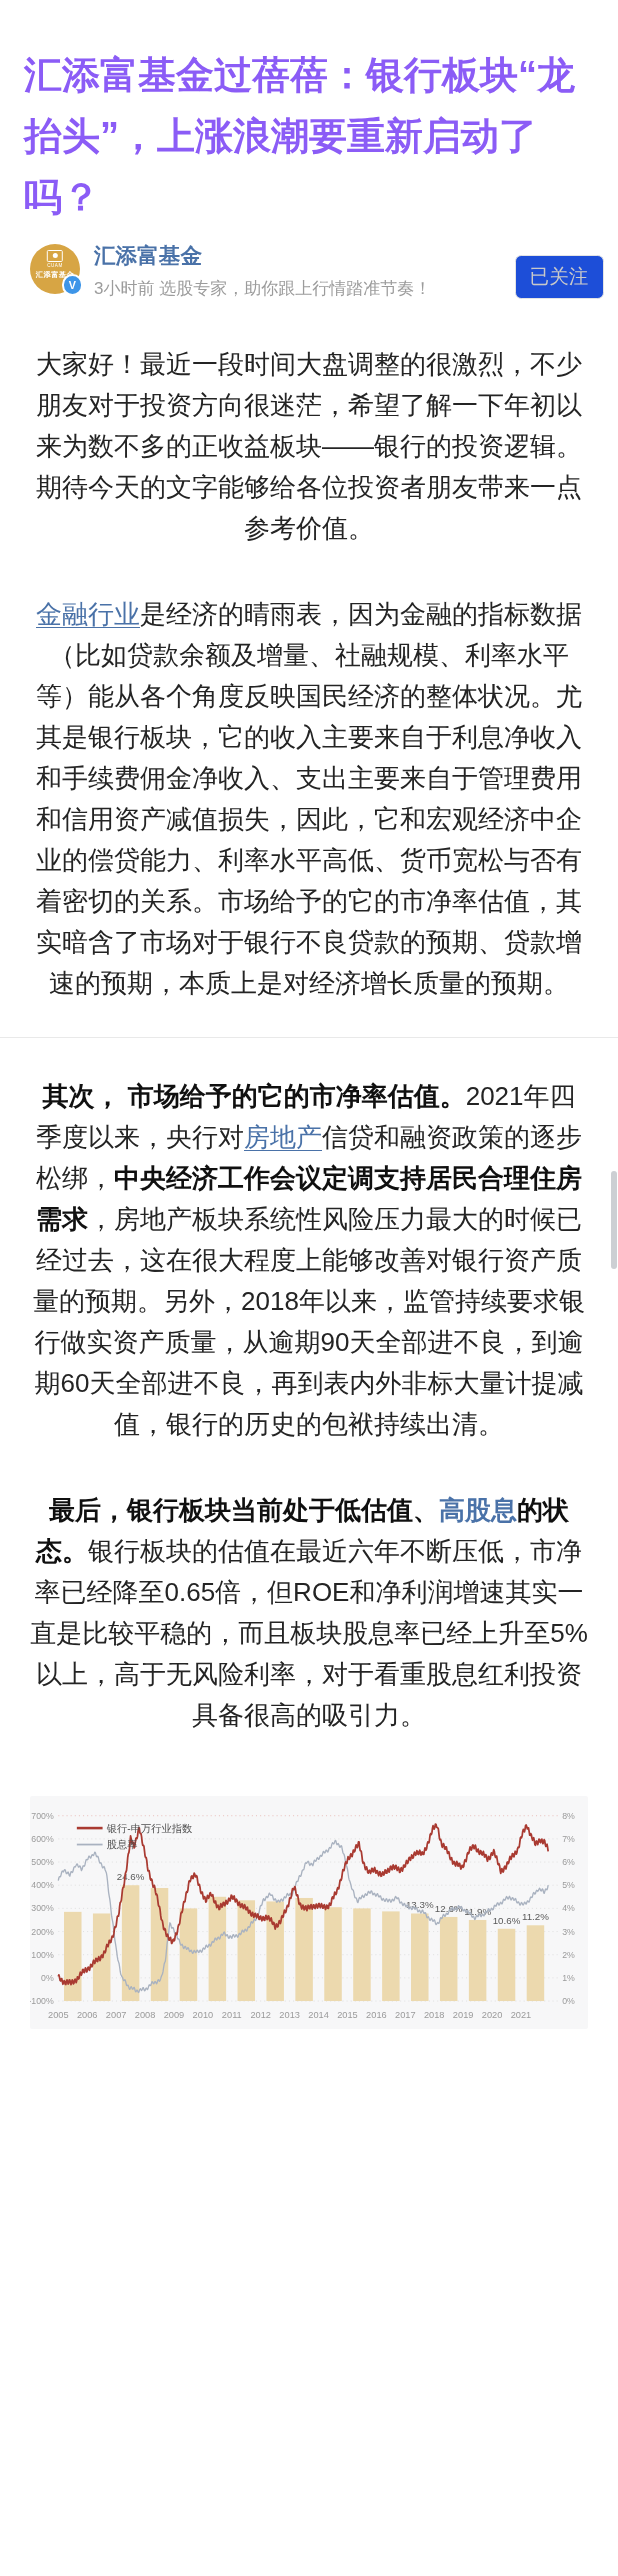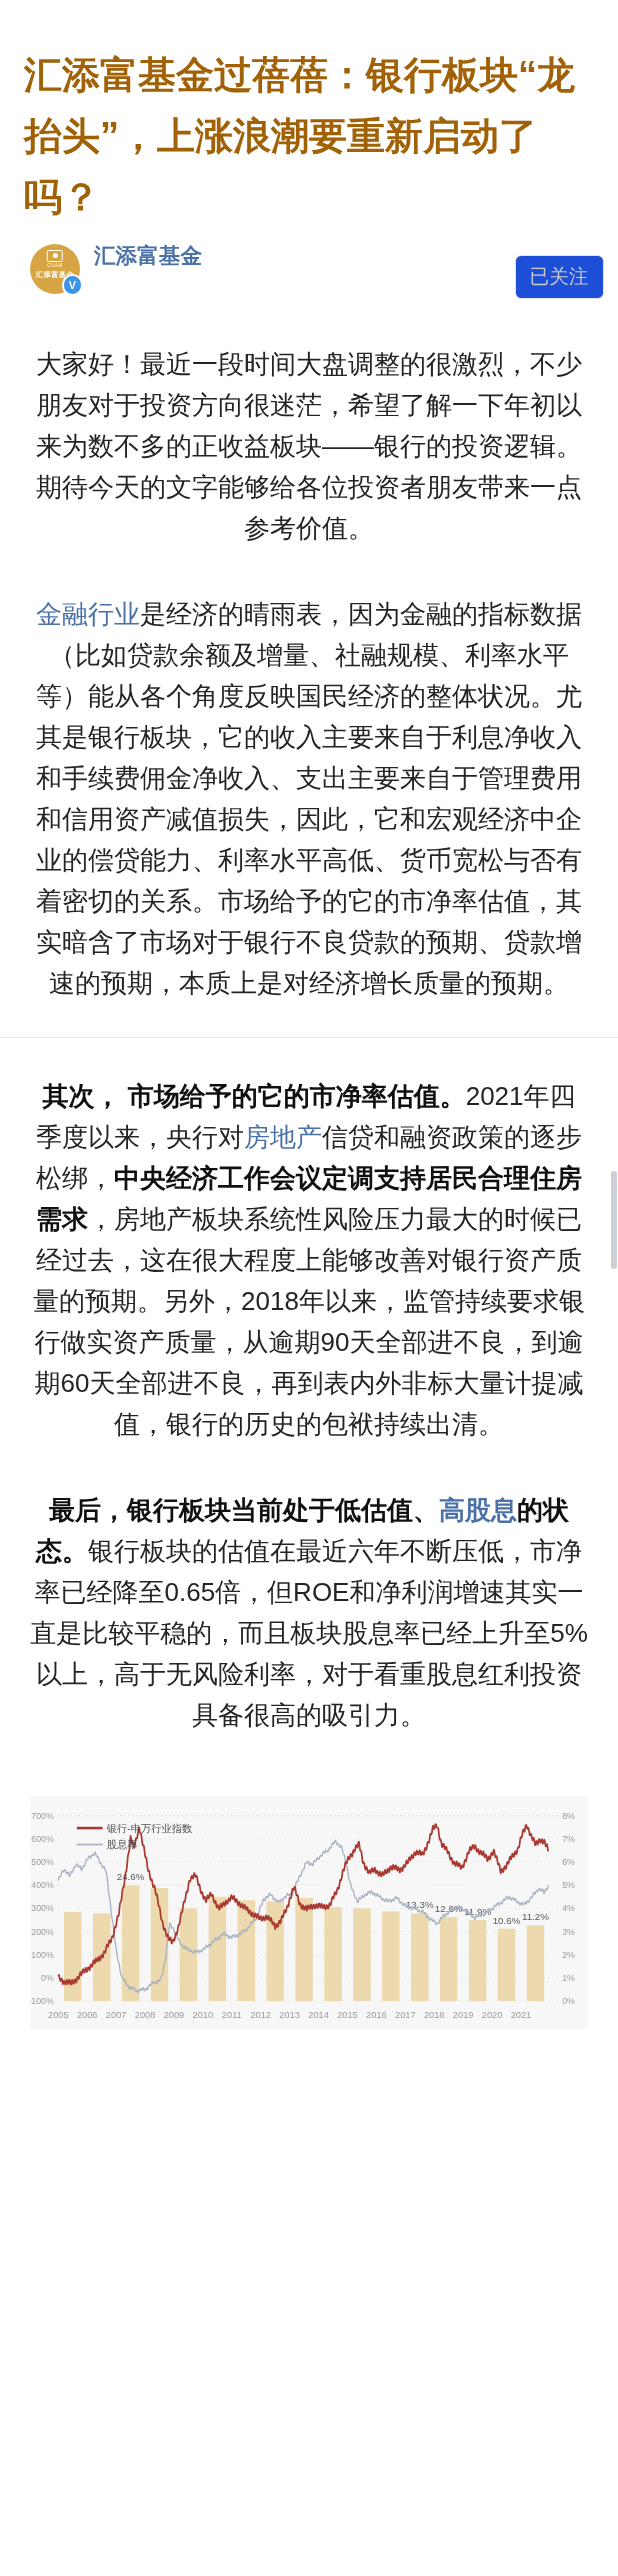--- a/index.html
+++ b/index.html
@@ -1,33 +1,33 @@
 <!DOCTYPE html>
 <html style="font-size:8.2px"><head>
 <meta charset="utf-8">
 <style>
   html,body{margin:0;padding:0;background:#fff;}
   body{font-family:"Liberation Sans", sans-serif;}
   .page{width:618px;min-height:2797px;background:#fff;position:relative;box-sizing:border-box;padding:45px 0 18.5px;overflow:hidden;}
-  .title{margin:0 24px 0 24px;font-size:38px;line-height:61px;font-weight:700;color:#a16207;letter-spacing:0;}
+  .title{margin:0 24px 0 24px;font-size:38px;line-height:61px;font-weight:700;color:#8b5cf6;letter-spacing:0;}
   .author-row{margin:15.5px 30px 0;position:relative;height:55px;}
   .avatar{position:absolute;left:0;top:0;width:50px;height:50px;border-radius:50%;background:#d7a544;overflow:visible;}
   .avatar-box{position:absolute;top:6.7px;left:50%;transform:translateX(-50%);width:14.4px;height:10.3px;border:1px solid #fff;border-radius:1.5px;}
   .avatar-box span{display:block;width:5.2px;height:5.2px;border-radius:50%;background:#fff;margin:1.5px auto 0;}
   .avatar-cuam{position:absolute;top:19.6px;width:100%;text-align:center;color:#fff;font-size:4.6px;letter-spacing:0.5px;}
   .avatar-name{position:absolute;top:26px;width:100%;text-align:center;color:#fff;font-size:7.2px;font-weight:700;letter-spacing:0.5px;}
   .badge{position:absolute;right:-3.1px;bottom:-2.1px;width:17.5px;height:17.5px;border-radius:50%;background:#3d95e8;border:2.1px solid #fff;color:#fff;font-size:10.8px;font-weight:700;display:flex;align-items:center;justify-content:center;}
   .author-info{position:absolute;left:64px;top:0;}
   .author-name{font-size:21.6px;color:#4a72a8;font-weight:600;line-height:1.15;}
   .author-meta{margin-top:8.2px;font-size:17px;color:#9c9c9c;}
   .follow-btn{position:absolute;right:-15.5px;top:0;width:89px;height:44px;border:1px solid #e4e4e4;border-radius:6.2px;background:#1d4ed8;color:#c9c9c9;font-size:19.6px;display:flex;align-items:center;justify-content:center;box-sizing:border-box;margin-top:11px;}
   .article p.para{margin:45px 30px 0;font-size:26px;line-height:41px;color:#242424;text-align:center;}
   .para .b{font-weight:700;color:#101010;}
   .para .link{color:#4a72a8;}
-  .para .u{text-underline-offset:3.6px;text-decoration-thickness:1px;}
+  .para .u{text-decoration:underline;text-underline-offset:3.6px;text-decoration-thickness:1px;}
   hr.divider{border:none;border-top:1px solid #e9e9e9;margin:33px 0 -6.2px 0;}
   figure.chart{margin:60px 30px 0;padding:0;background:#f7f7f8;border-radius:2.1px;}
   figure.chart svg{display:block;width:558px;height:233px;}
   .ax{font-size:17px;fill:#9b9b9b;}
   .xl{font-size:18px;fill:#9b9b9b;}
   .leg{font-size:20px;fill:#4f4f4f;}
   .bl{font-size:19px;fill:#5a5a5a;}
   .scroll-thumb{position:absolute;right:1px;top:1171px;width:6.2px;height:98px;border-radius:3.1px;background:#cccfd3;}
 </style>
 </head>
@@ -41,20 +41,21 @@
     <div class="avatar">
       <div class="avatar-box">
           <span></span>
         </div>
       <div class="avatar-cuam">CUAM</div>
       <div class="avatar-name">汇添富基金</div>
       <div class="badge">V</div>
     </div>
     <div class="author-info">
       <div class="author-name">汇添富基金</div>
+      <div class="author-meta">3小时前 选股专家，助你跟上行情踏准节奏！</div>
     </div>
     <div class="follow-btn">已关注</div>
   </div>
 
   <div class="article">
       <p class="para"><span>大家好！最近一段时间大盘调整的很激烈，不少朋友对于投资方向很迷茫，希望了解一下年初以来为数不多的正收益板块——银行的投资逻辑。期待今天的文字能够给各位投资者朋友带来一点参考价值。</span></p>
       <p class="para"><span class="u link">金融行业</span><span>是经济的晴雨表，因为金融的指标数据（比如贷款余额及增量、社融规模、利率水平等）能从各个角度反映国民经济的整体状况。尤其是银行板块，它的收入主要来自于利息净收入和手续费佣金净收入、支出主要来自于管理费用和信用资产减值损失，因此，它和宏观经济中企业的偿贷能力、利率水平高低、货币宽松与否有着密切的关系。市场给予的它的市净率估值，其实暗含了市场对于银行不良贷款的预期、贷款增速的预期，本质上是对经济增长质量的预期。</span></p>
       <hr class="divider">
       <p class="para"><span class="b">其次， 市场给予的它的市净率估值。</span><span>2021年四季度以来，央行对</span><span class="u link">房地产</span><span>信贷和融资政策的逐步松绑，</span><span class="b">中央经济工作会议定调支持居民合理住房需求</span><span>，房地产板块系统性风险压力最大的时候已经过去，这在很大程度上能够改善对银行资产质量的预期。另外，2018年以来，监管持续要求银行做实资产质量，从逾期90天全部进不良，到逾期60天全部进不良，再到表内外非标大量计提减值，银行的历史的包袱持续出清。</span></p>
       <p class="para"><span class="b">最后，银行板块当前处于低估值、</span><span class="b link">高股息</span><span class="b">的状态。</span><span>银行板块的估值在最近六年不断压低，市净率已经降至0.65倍，但ROE和净利润增速其实一直是比较平稳的，而且板块股息率已经上升至5%以上，高于无风险利率，对于看重股息红利投资具备很高的吸引力。</span></p>

